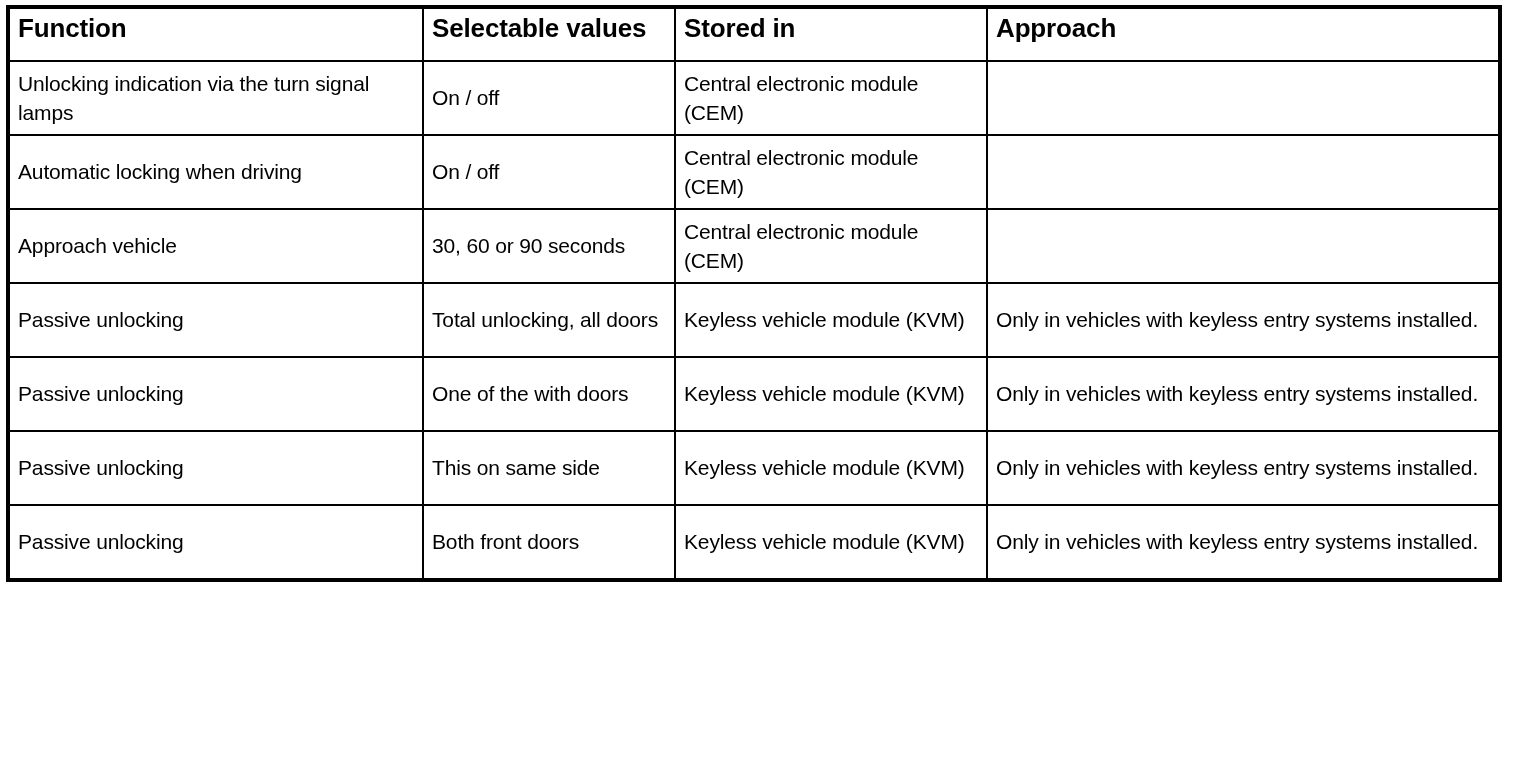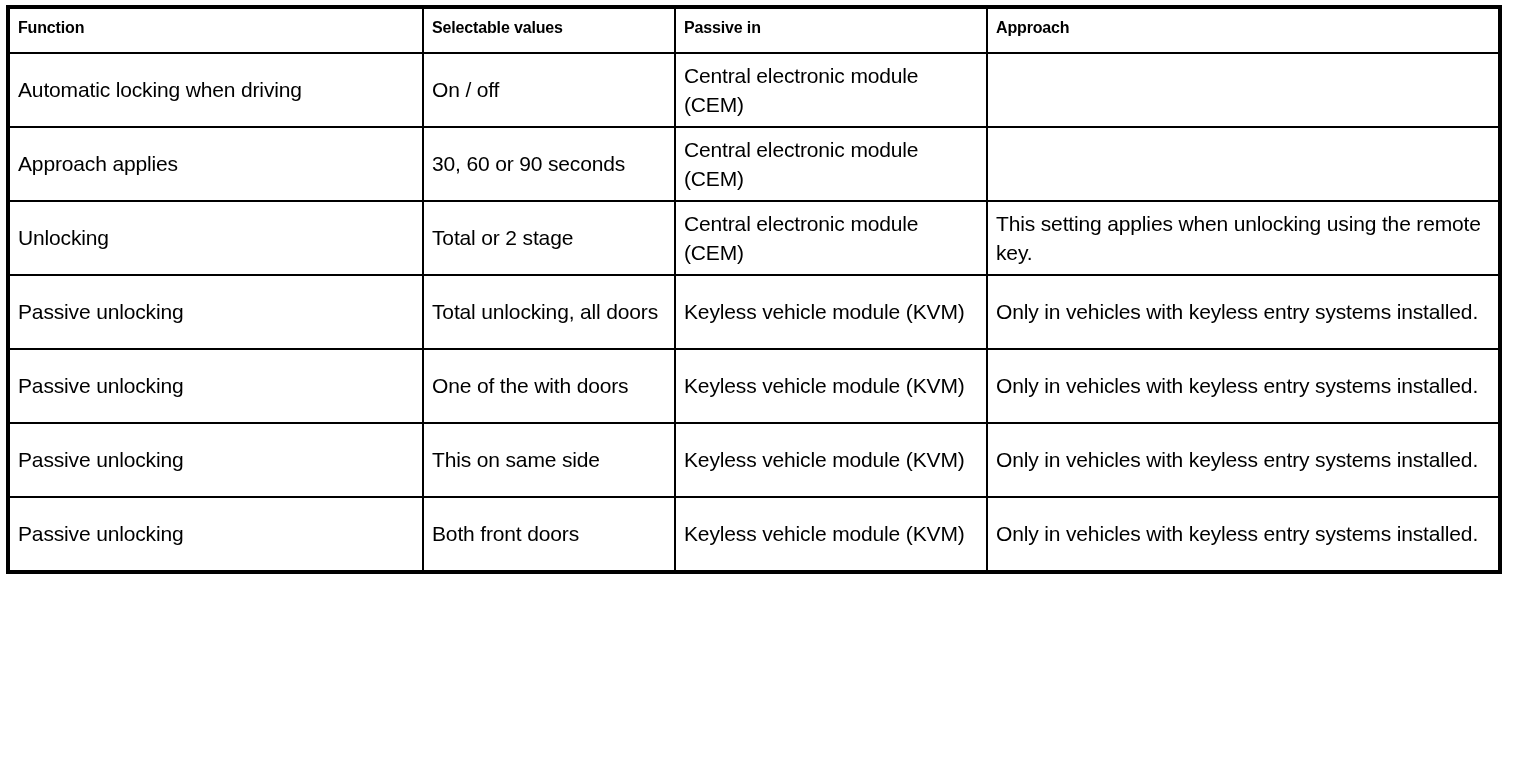--- a/index.html
+++ b/index.html
@@ -46,24 +46,24 @@
     padding: 4px 8px 5px 8px;
     line-height: 29px;
     font-size: 21px;
     font-weight: normal;
     font-stretch: semi-condensed;
     letter-spacing: -0.15px;
   }
 
   .settings-table thead th {
     font-weight: bold;
-    font-size: 16px;
+    font-size: 26px;
     height: 34px;
     padding-top: 2px;
-    padding-bottom: 7px;
+    padding-bottom: 15px;
     line-height: 26px;
   }
 
   .settings-table tbody td {
     height: 63px;
   }
 
   .cell-text {
     display: block;
     white-space: pre-line;
@@ -84,68 +84,68 @@
     </colgroup>
     <thead>
       <tr>
         <th>
             <span class="cell-text">Function</span>
           </th>
         <th>
             <span class="cell-text">Selectable values</span>
           </th>
         <th>
-            <span class="cell-text">Passive in</span>
+            <span class="cell-text">Stored in</span>
           </th>
         <th>
             <span class="cell-text">Approach</span>
           </th>
       </tr>
     </thead>
     <tbody>
       <tr>
         <td>
+            <span class="cell-text">Unlocking indication via the turn signal lamps</span>
+          </td>
+        <td>
+            <span class="cell-text">On / off</span>
+          </td>
+        <td>
+            <span class="cell-text">Central electronic module (CEM)</span>
+          </td>
+        <td>
+            <span class="cell-text"></span>
+          </td>
+      </tr>
+      <tr>
+        <td>
             <span class="cell-text">Automatic locking when driving</span>
           </td>
         <td>
             <span class="cell-text">On / off</span>
           </td>
         <td>
             <span class="cell-text">Central electronic module (CEM)</span>
           </td>
         <td>
             <span class="cell-text"></span>
           </td>
       </tr>
       <tr>
         <td>
-            <span class="cell-text">Approach applies</span>
+            <span class="cell-text">Approach vehicle</span>
           </td>
         <td>
             <span class="cell-text">30, 60 or 90 seconds</span>
           </td>
         <td>
             <span class="cell-text">Central electronic module (CEM)</span>
           </td>
         <td>
             <span class="cell-text"></span>
-          </td>
-      </tr>
-      <tr>
-        <td>
-            <span class="cell-text">Unlocking</span>
-          </td>
-        <td>
-            <span class="cell-text">Total or 2 stage</span>
-          </td>
-        <td>
-            <span class="cell-text">Central electronic module (CEM)</span>
-          </td>
-        <td>
-            <span class="cell-text">This setting applies when unlocking using the remote key.</span>
           </td>
       </tr>
       <tr>
         <td>
             <span class="cell-text">Passive unlocking</span>
           </td>
         <td>
             <span class="cell-text">Total unlocking, all doors</span>
           </td>
         <td>

